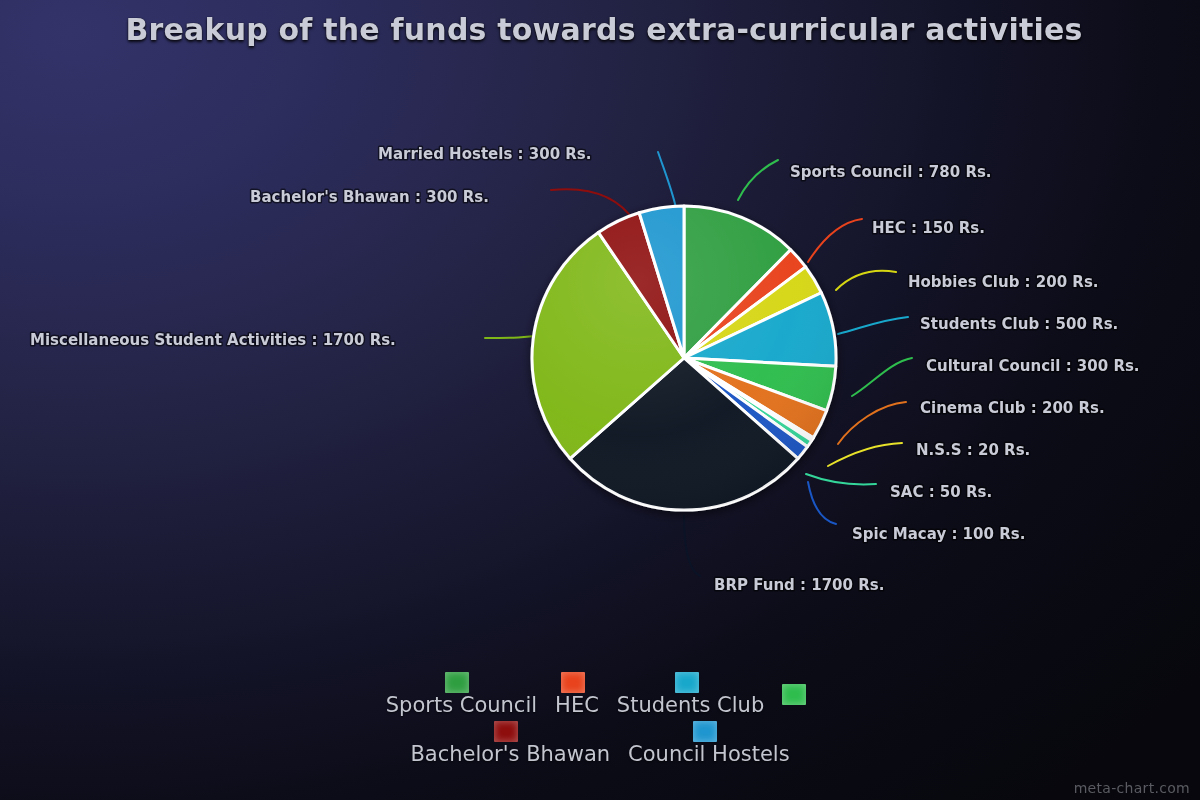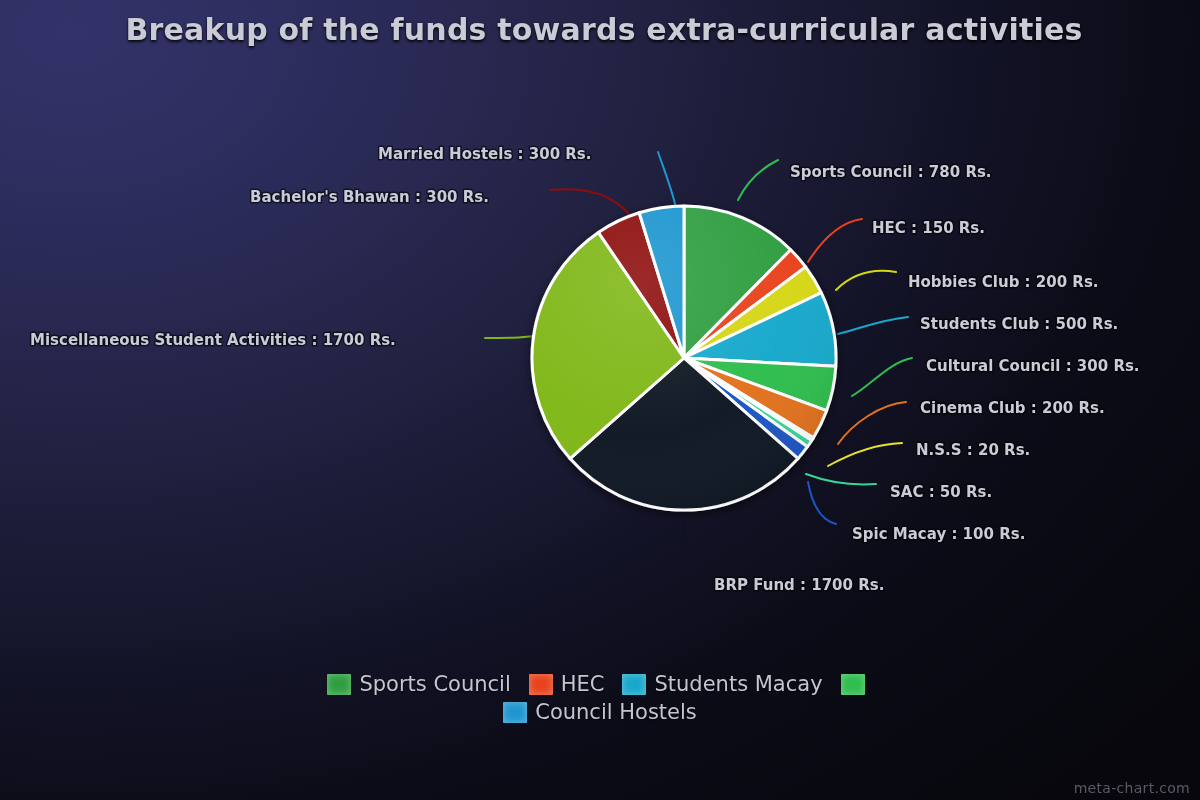--- a/index.html
+++ b/index.html
@@ -27,21 +27,21 @@
     font-family:"DejaVu Sans","Liberation Sans",sans-serif;
     font-size:15px;font-weight:bold;fill:#c9cbd6;
     paint-order:stroke;stroke:rgba(0,0,0,.55);stroke-width:3px;stroke-linejoin:round;
   }
   
   #legend{
     position:absolute;left:0;top:672px;width:1200px;
     display:flex;flex-direction:column;align-items:center;gap:4px;
   }
   .legend-row{display:flex;flex-direction:row;align-items:center;justify-content:center;}
-  .legend-item{display:flex;align-items:center;margin:0 9px;}
+  .legend-item{display:flex;flex-direction:column;align-items:center;margin:0 9px;}
   .swatch{
     width:24px;height:21px;margin-right:8px;display:inline-block;
     border-radius:1px;
     box-shadow:inset 0 0 7px 1px rgba(255,255,255,.30);
   }
   .legend-label{
     font-size:21px;color:#c3c5cf;white-space:nowrap;
     font-family:"DejaVu Sans","Liberation Sans",sans-serif;
     text-shadow:0 1px 2px rgba(0,0,0,.7);
   }
@@ -124,27 +124,31 @@
         <div class="legend-item">
           <span class="swatch" style="background: rgb(47, 158, 65);"></span>
           <span class="legend-label">Sports Council</span>
         </div>
         <div class="legend-item">
           <span class="swatch" style="background: rgb(232, 67, 28);"></span>
           <span class="legend-label">HEC</span>
         </div>
         <div class="legend-item">
           <span class="swatch" style="background: rgb(24, 168, 204);"></span>
-          <span class="legend-label">Students Macay</span>
+          <span class="legend-label">Students Club</span>
         </div>
         <div class="legend-item">
           <span class="swatch" style="background: rgb(47, 189, 78);"></span>
         </div>
       </div>
       <div class="legend-row">
+        <div class="legend-item">
+          <span class="swatch" style="background: rgb(142, 13, 13);"></span>
+          <span class="legend-label">Bachelor's Bhawan</span>
+        </div>
         <div class="legend-item">
           <span class="swatch" style="background: rgb(31, 150, 207);"></span>
           <span class="legend-label">Council Hostels</span>
         </div>
       </div>
     </div>
 
   <div id="watermark">meta-chart.com</div>
 </div>
 

